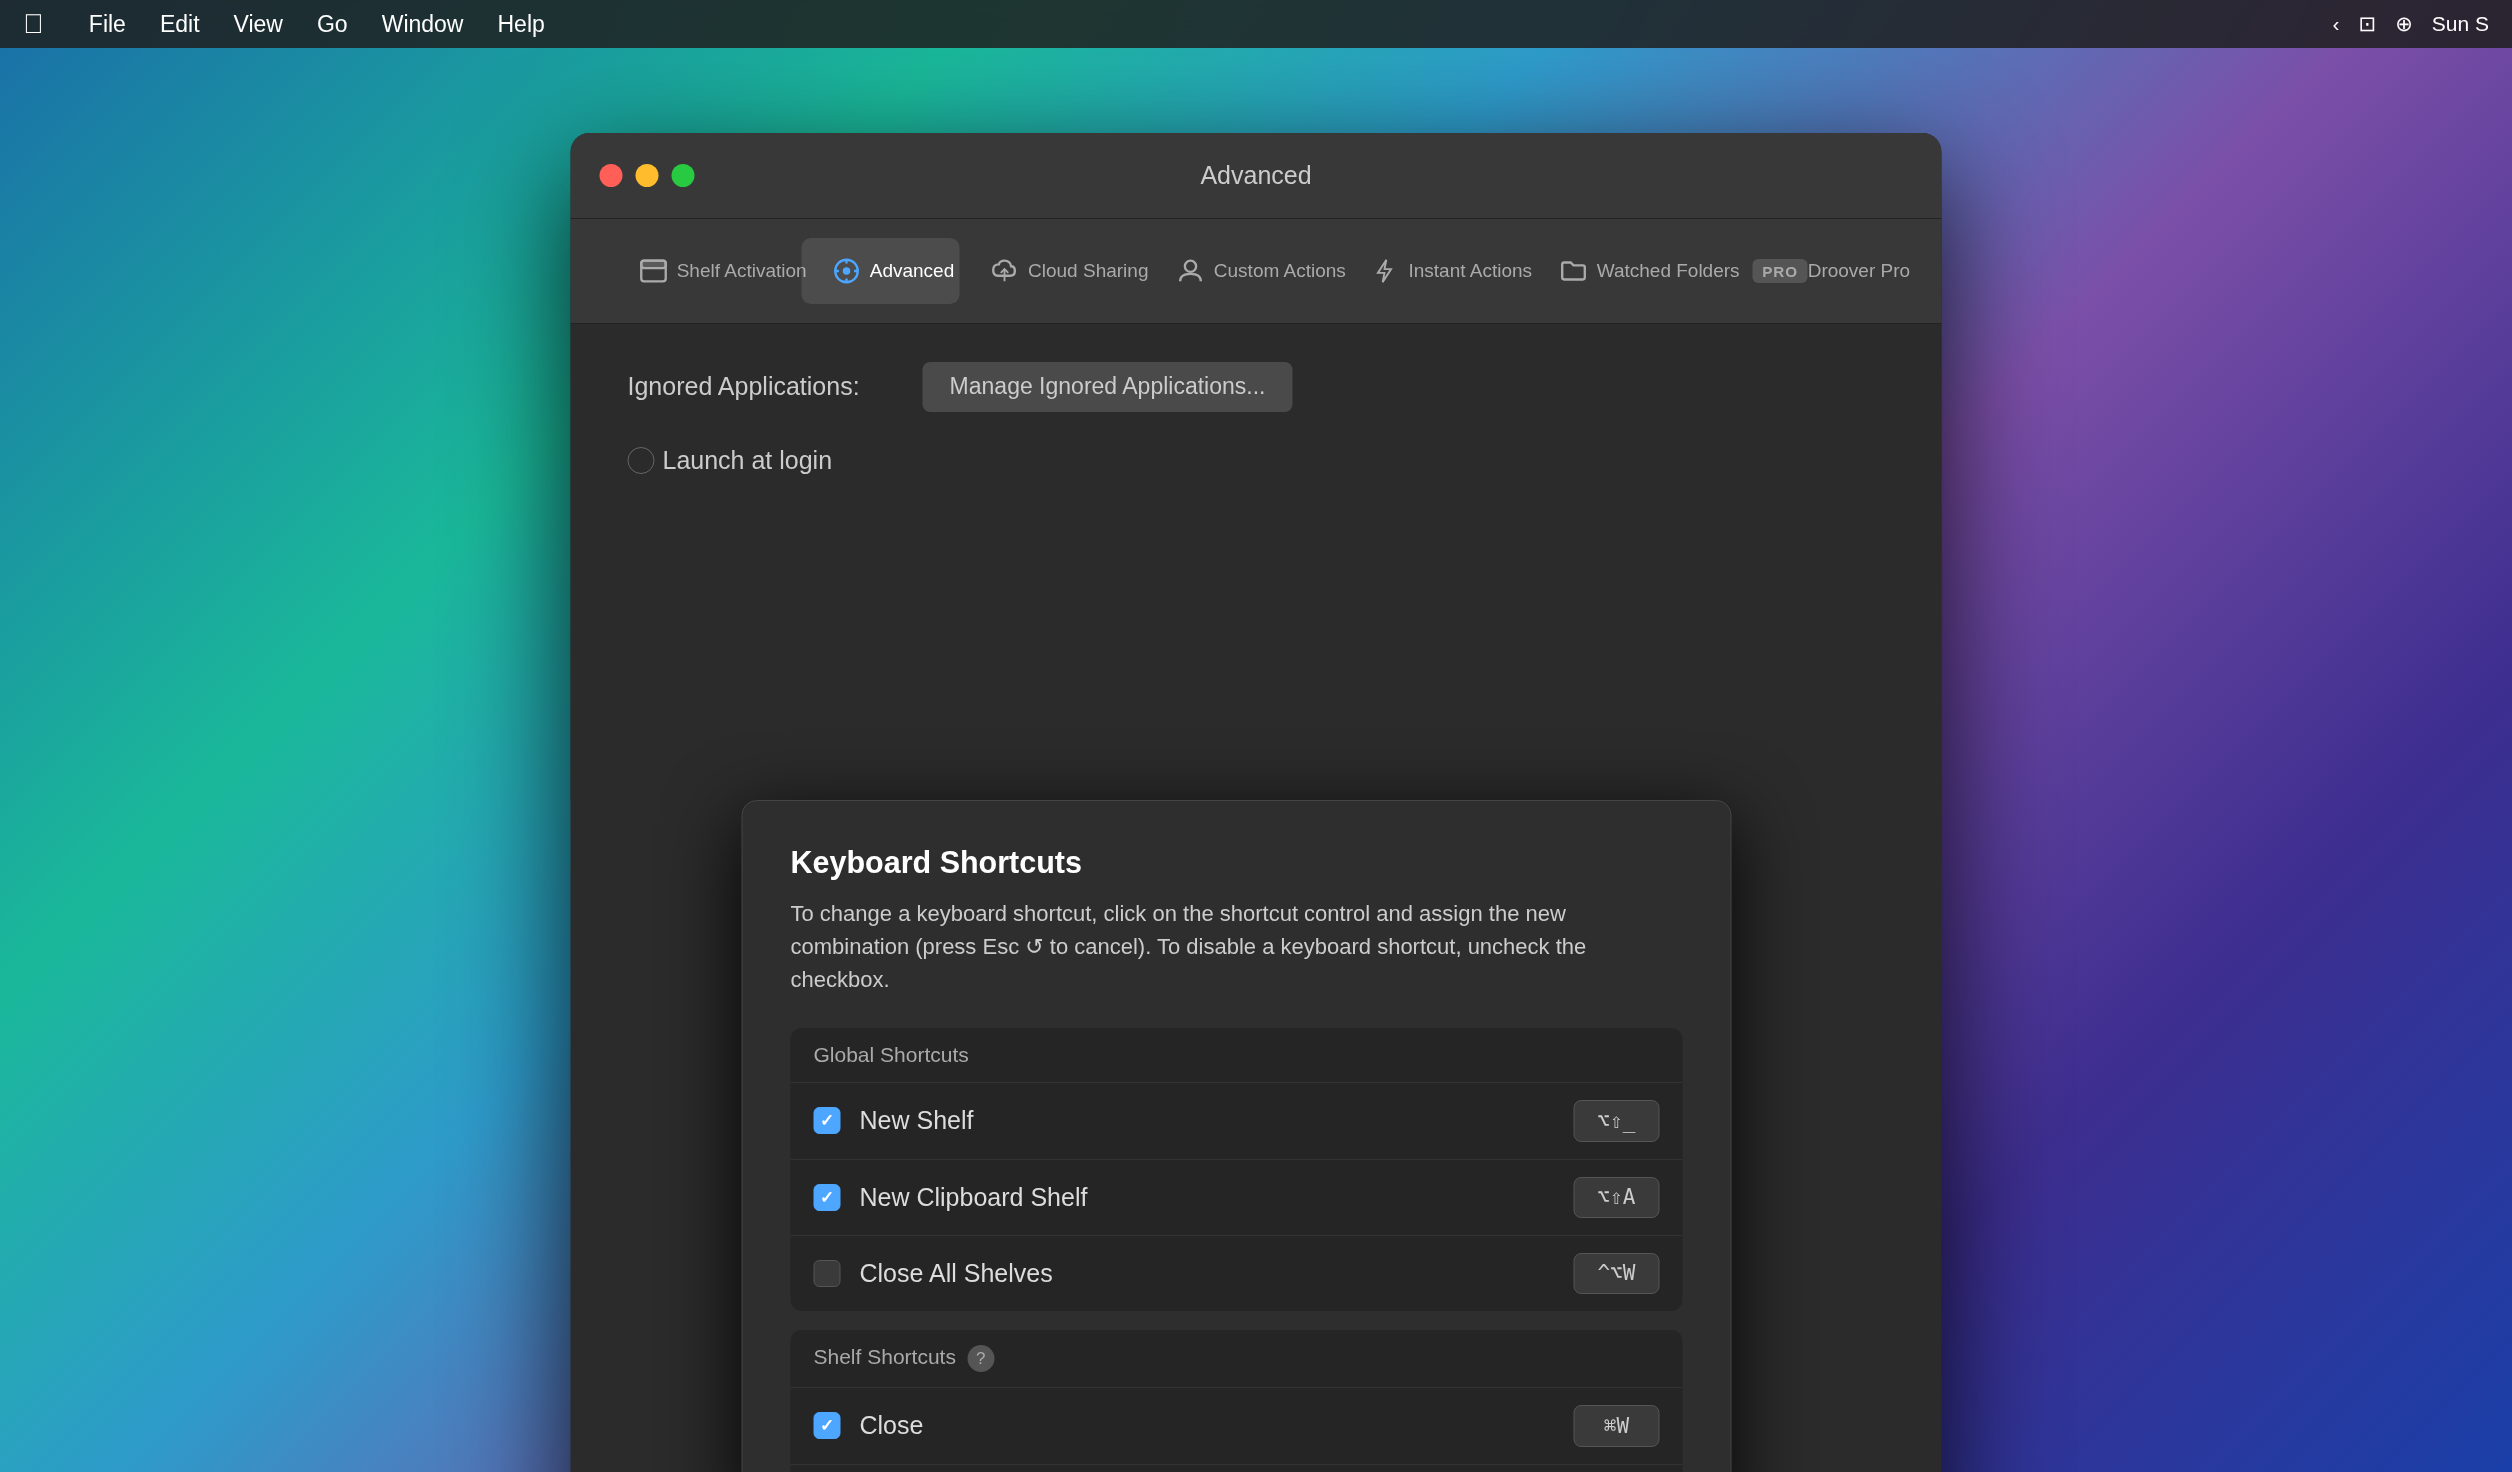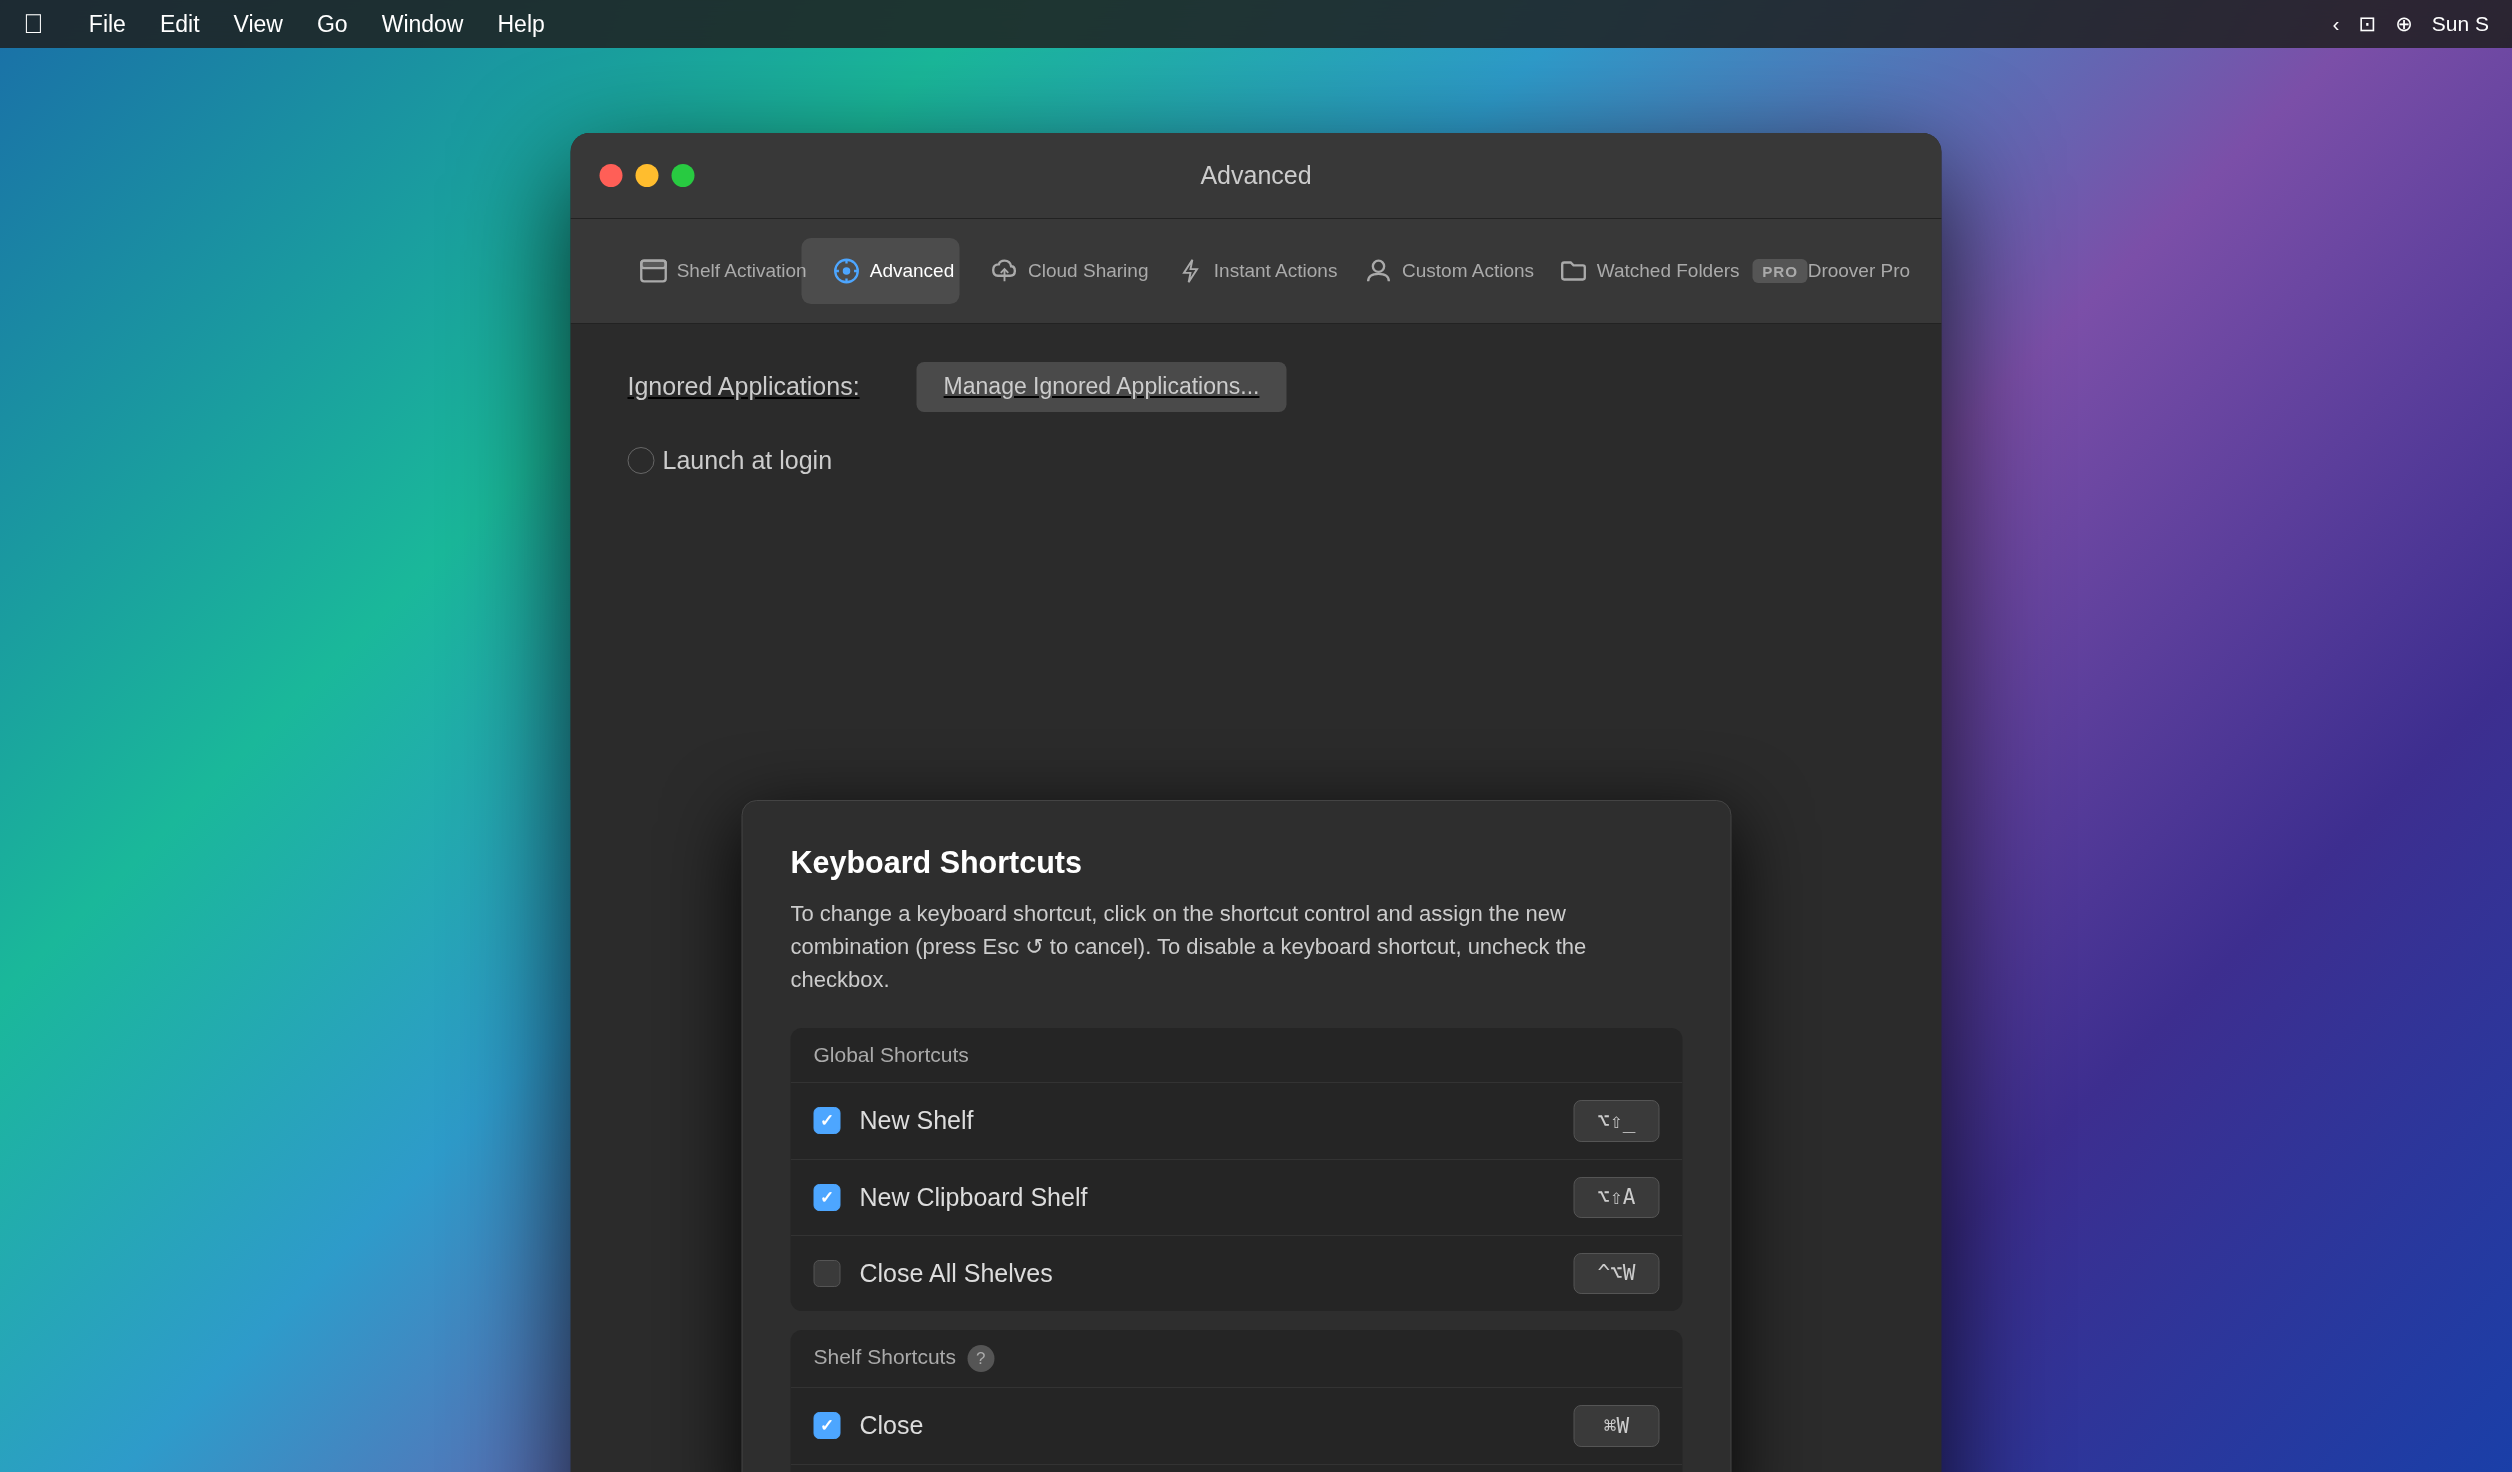--- a/index.html
+++ b/index.html
@@ -165,23 +165,22 @@
     
     .content {
       padding: 38px 57px;
       background: #2b2b2b;
       min-height: 476px;
     }
 
     .ignored-apps-row {
       display: flex;
       align-items: center;
-      gap: 13px;
+      gap: 19px;
       margin-bottom: 34px;
-      text-decoration: underline;
     }
 
     .ignored-label {
       font-size: 25px;
       color: #ccc;
     }
 
     .manage-btn {
       background: #4a4a4a;
       border: none;
@@ -400,33 +399,33 @@
           <path d="M10 22 Q5 22 5 16 Q5 10 11 10 Q12 6 17 6 Q23 6 24 12 Q28 12 28 17 Q28 22 23 22 Z" stroke="#aaa" stroke-width="2.5" fill="none"></path>
           <line x1="17" y1="15" x2="17" y2="28" stroke="#aaa" stroke-width="2"></line>
           <path d="M13 19 L17 15 L21 19" stroke="#aaa" stroke-width="2" fill="none"></path>
         </svg>
       </div>
       <span class="tab-label">Cloud Sharing</span>
     </div>
     <div class="tab-item">
       <div class="tab-icon">
         <svg width="32" height="32" viewBox="0 0 34 34" fill="none">
-          <path d="M19 5 L10 19 H17 L15 29 L24 15 H17 Z" stroke="#aaa" stroke-width="2" fill="none"></path>
-        </svg>
-      </div>
-      <span class="tab-label">Instant Actions</span>
-    </div>
-    <div class="tab-item">
-      <div class="tab-icon">
-        <svg width="32" height="32" viewBox="0 0 34 34" fill="none">
           <circle cx="17" cy="12" r="6" stroke="#aaa" stroke-width="2.5" fill="none"></circle>
           <path d="M6 28 Q6 20 17 20 Q28 20 28 28" stroke="#aaa" stroke-width="2.5" fill="none"></path>
         </svg>
       </div>
       <span class="tab-label">Custom Actions</span>
+    </div>
+    <div class="tab-item">
+      <div class="tab-icon">
+        <svg width="32" height="32" viewBox="0 0 34 34" fill="none">
+          <path d="M19 5 L10 19 H17 L15 29 L24 15 H17 Z" stroke="#aaa" stroke-width="2" fill="none"></path>
+        </svg>
+      </div>
+      <span class="tab-label">Instant Actions</span>
     </div>
     <div class="tab-item">
       <div class="tab-icon">
         <svg width="32" height="32" viewBox="0 0 34 34" fill="none">
           <path d="M5 10 Q5 8 7 8 H14 L17 11 H27 Q29 11 29 13 V24 Q29 26 27 26 H7 Q5 26 5 24 Z" stroke="#aaa" stroke-width="2.5" fill="none"></path>
         </svg>
       </div>
       <span class="tab-label">Watched Folders</span>
     </div>
     <div class="tab-item">

